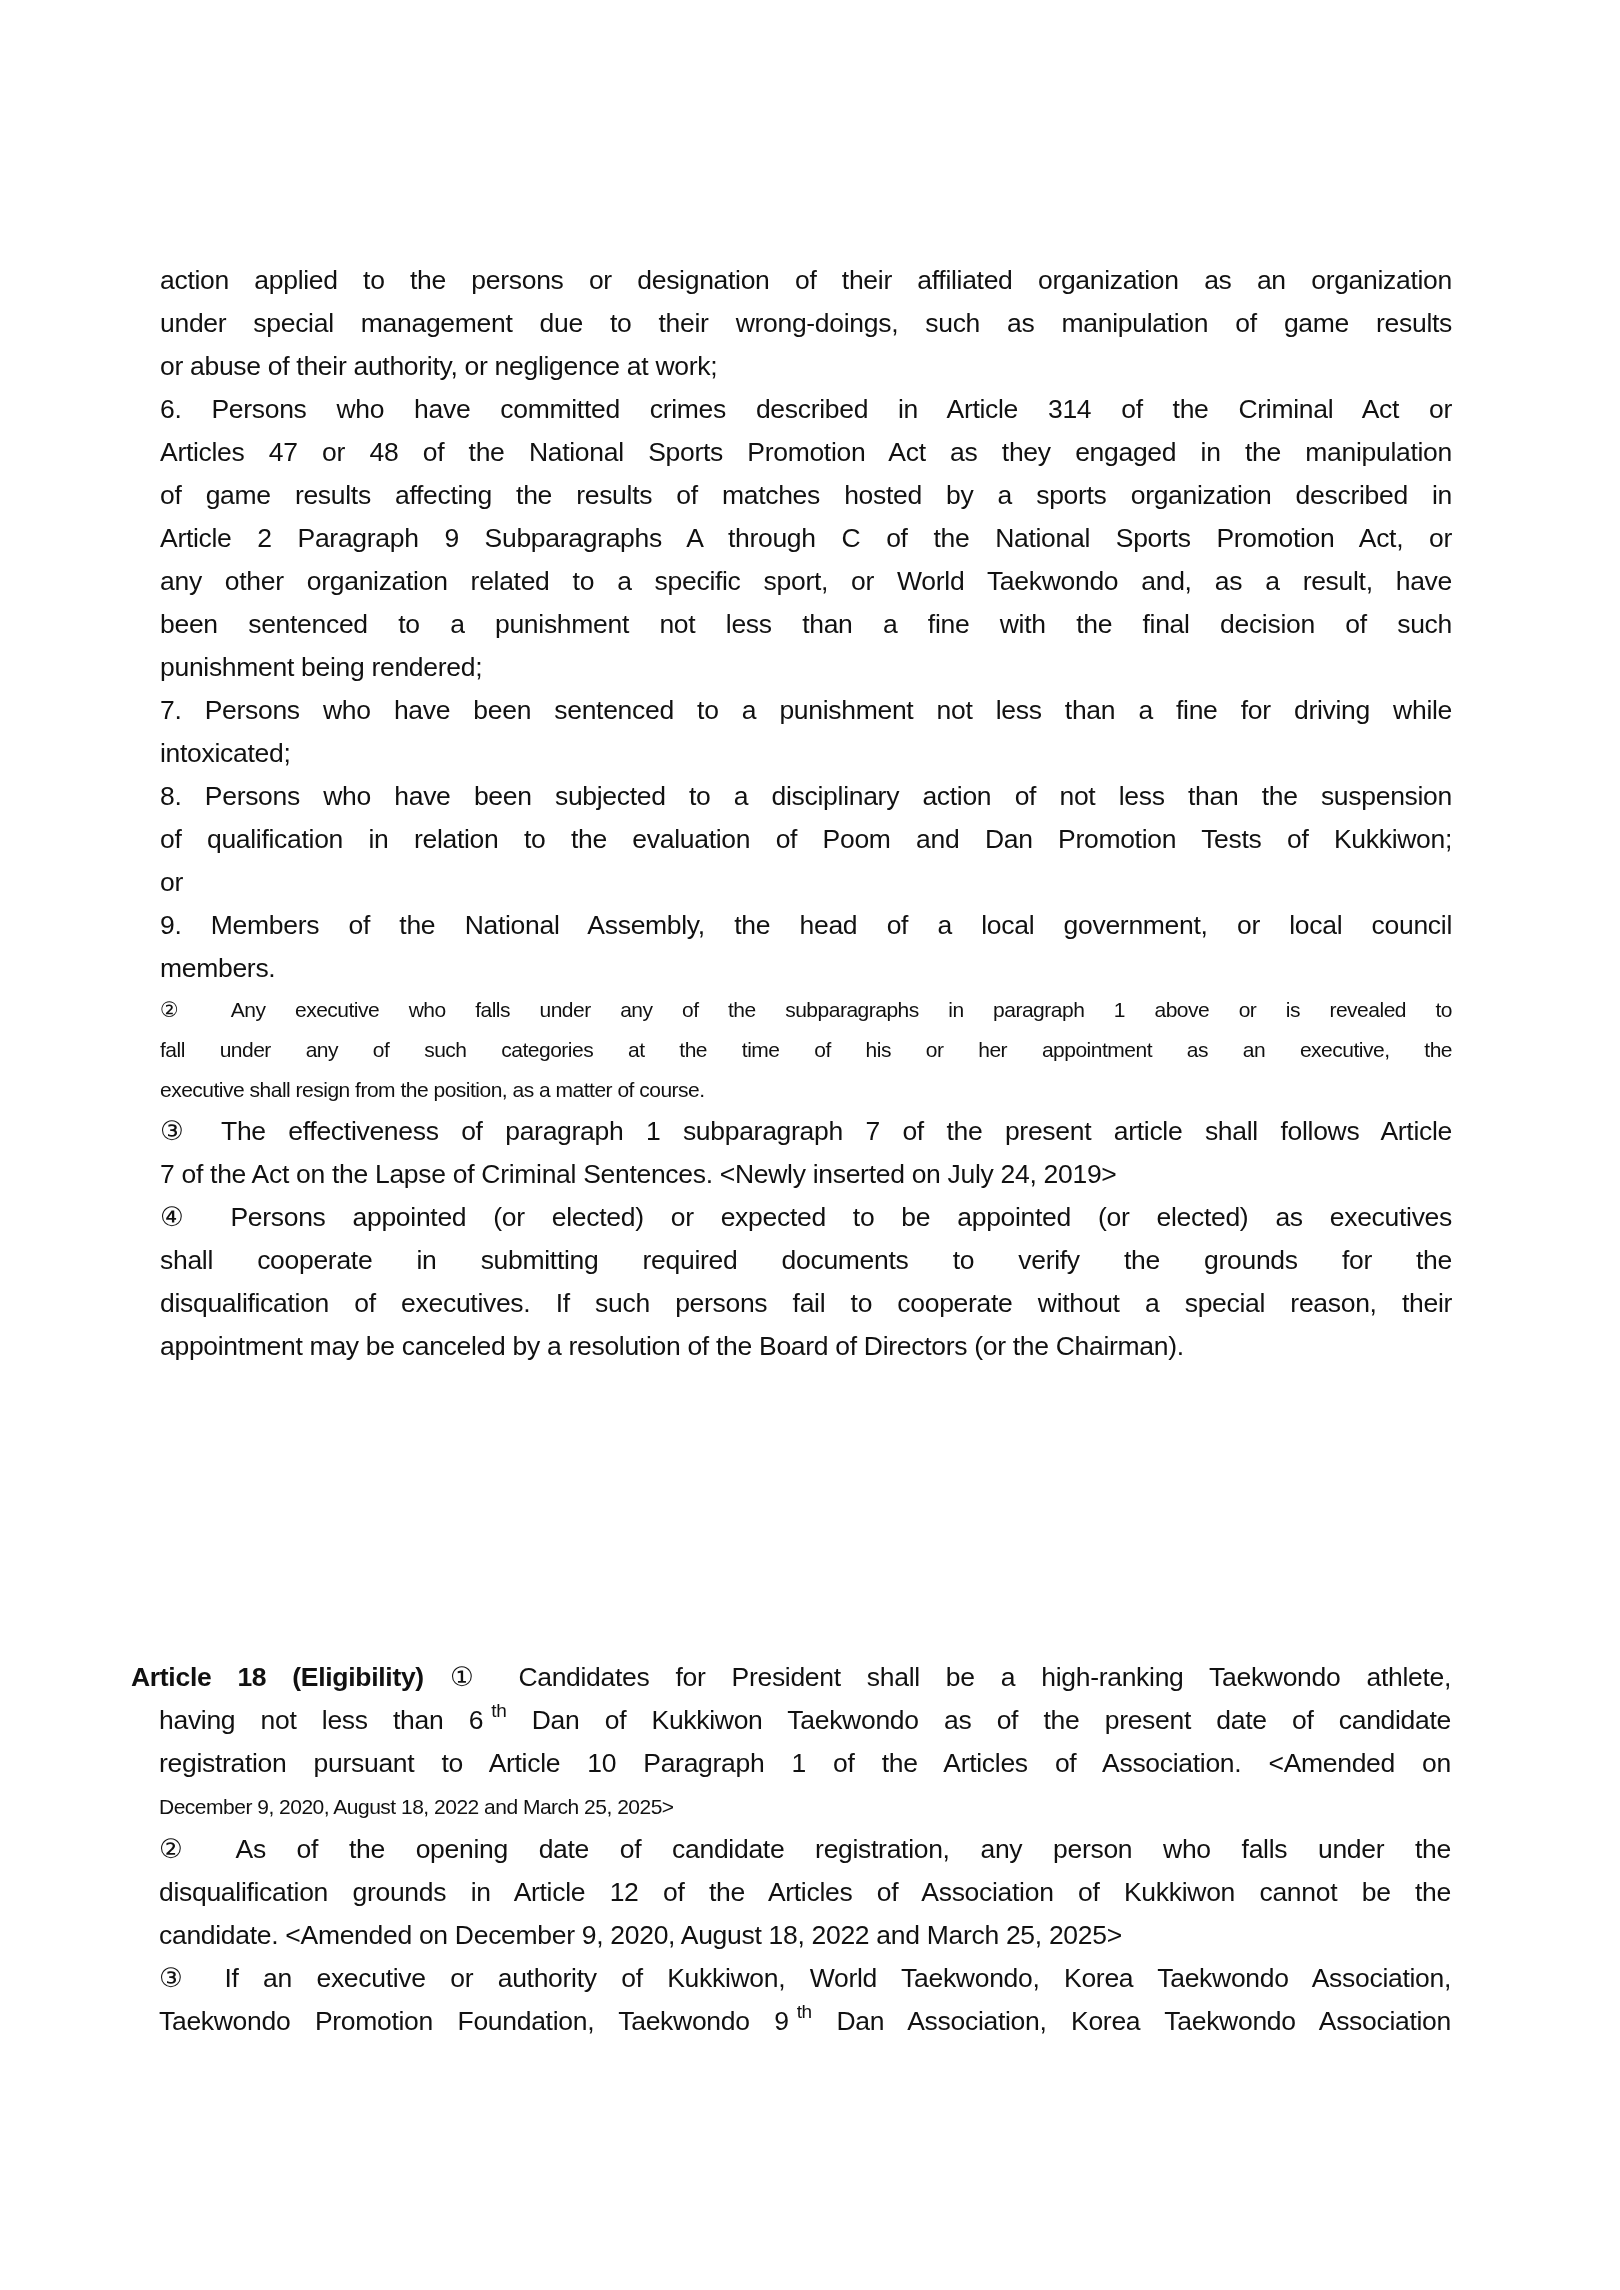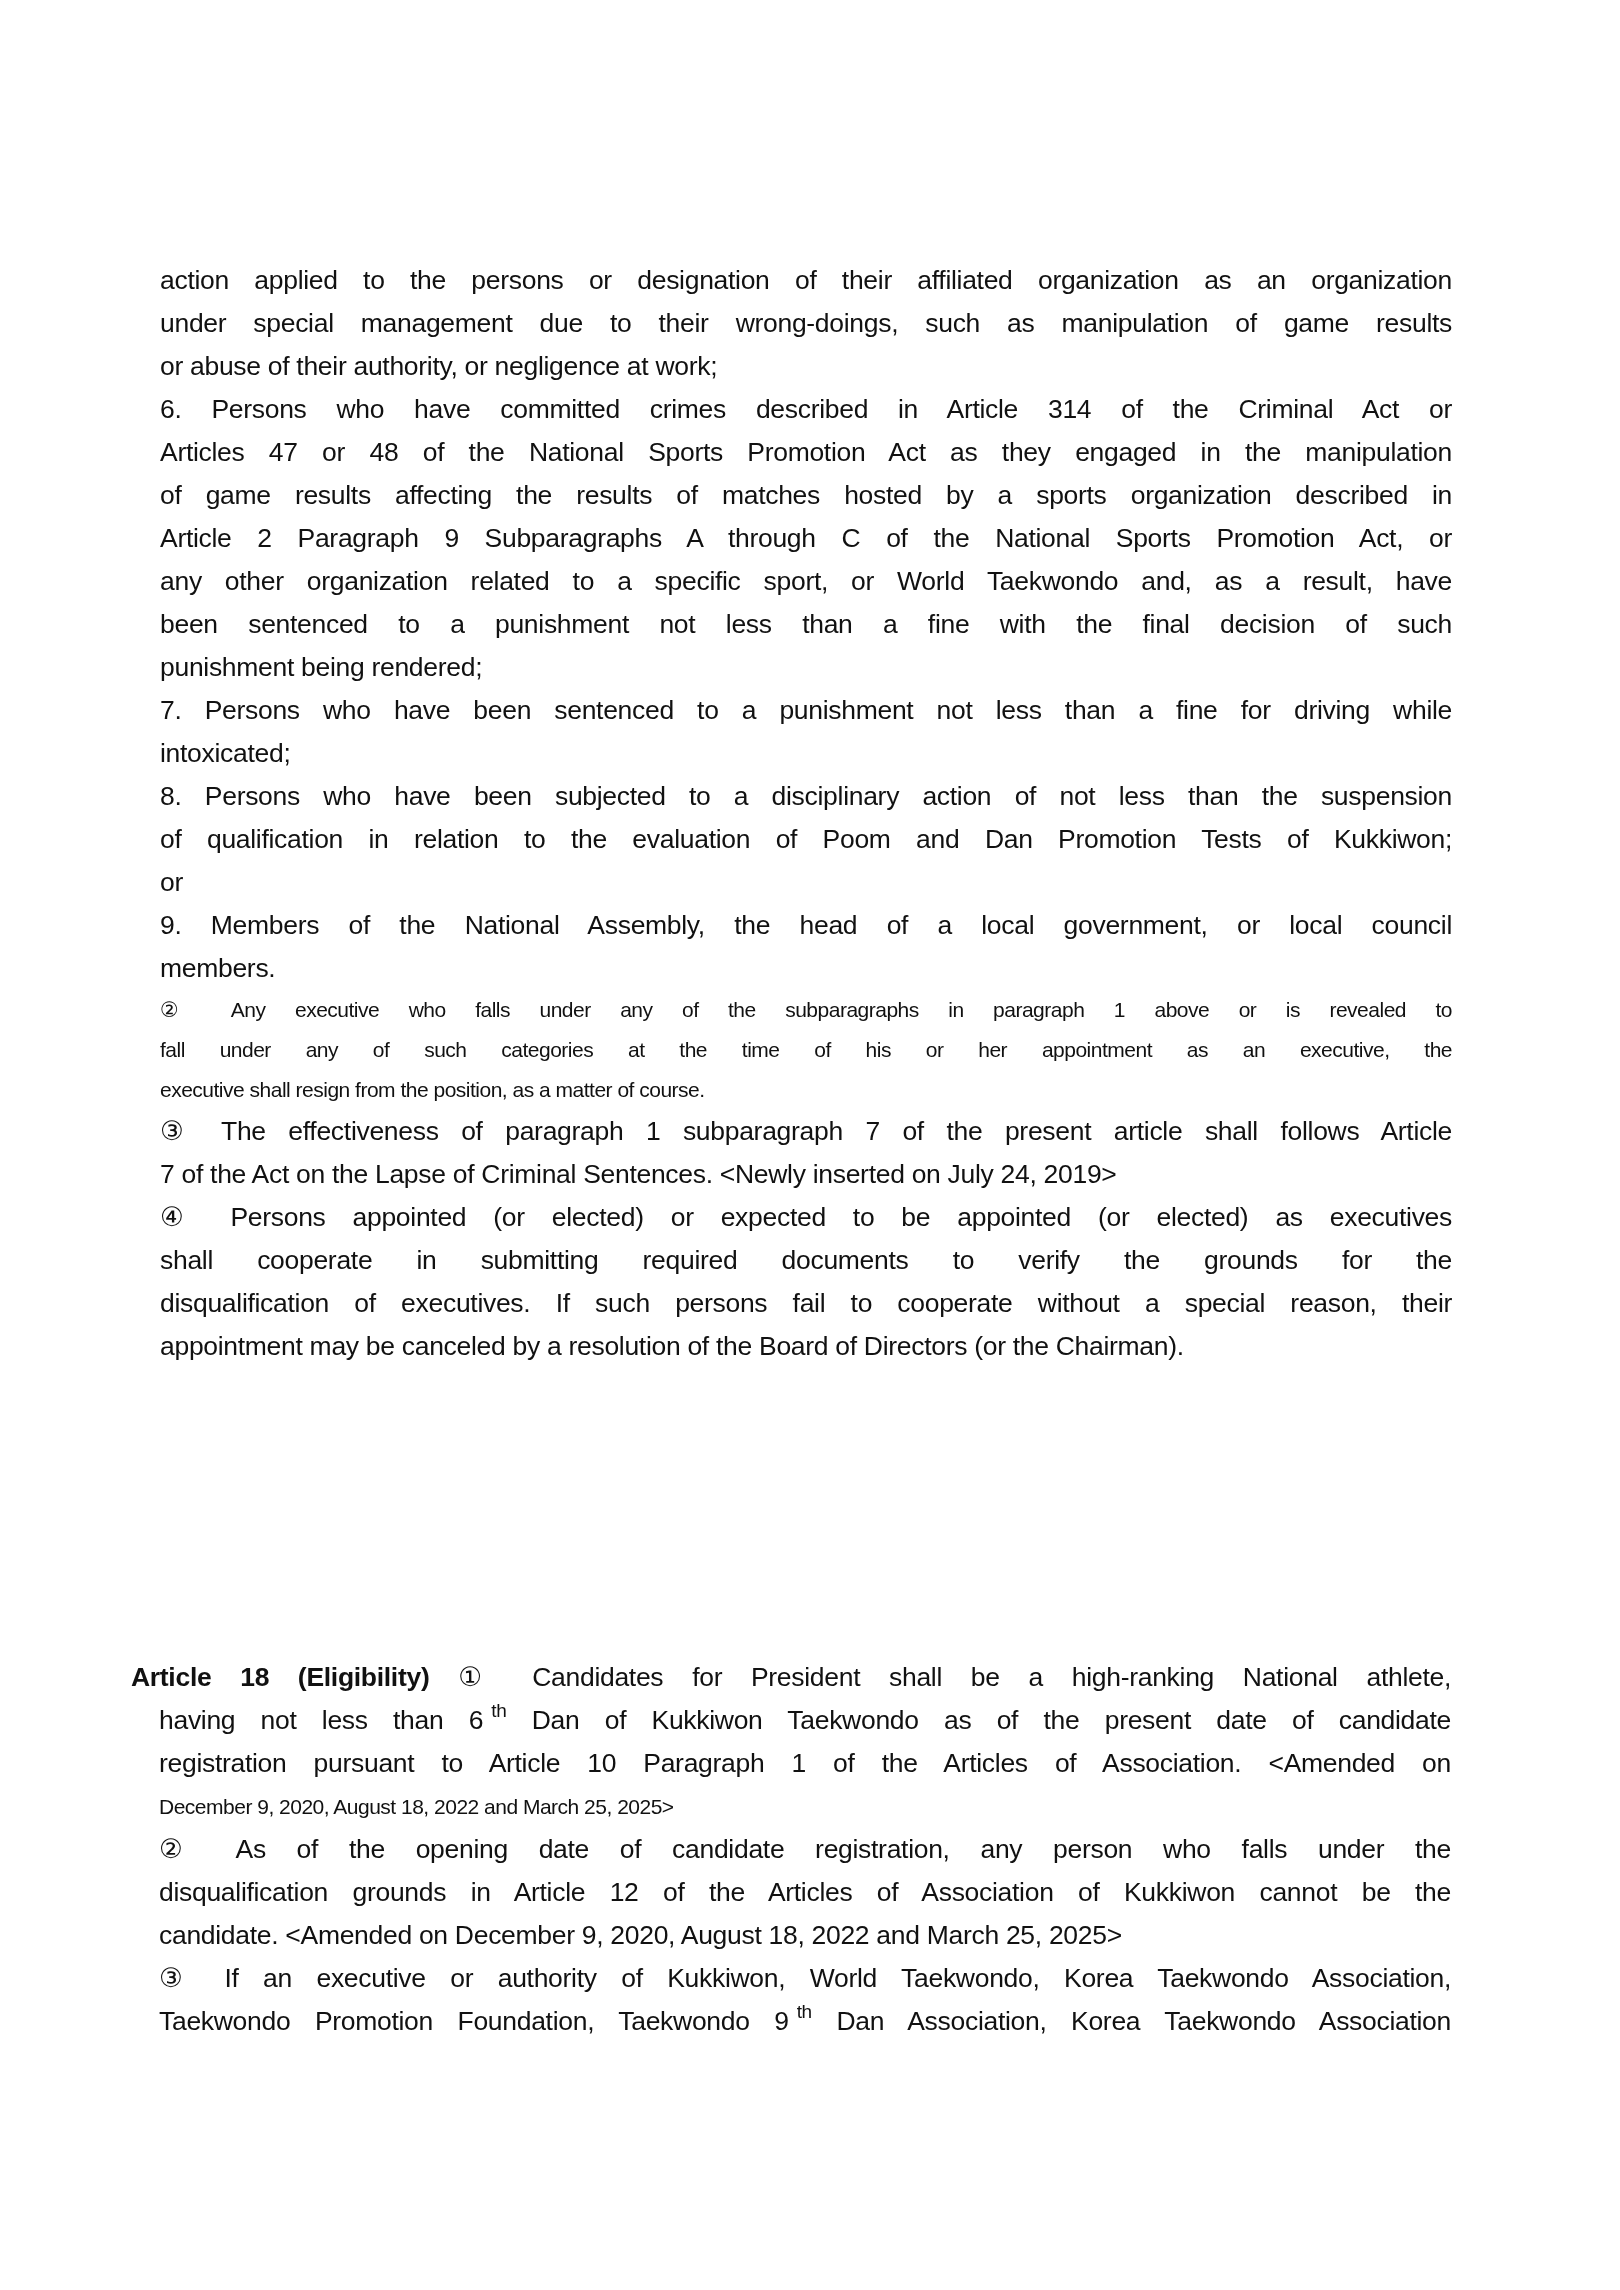--- a/index.html
+++ b/index.html
@@ -55,21 +55,21 @@
 
     <div class="line">④ Persons appointed (or elected) or expected to be appointed (or elected) as executives</div>
     <div class="line">shall cooperate in submitting required documents to verify the grounds for the</div>
     <div class="line">disqualification of executives. If such persons fail to cooperate without a special reason, their</div>
     <div class="line last">appointment may be canceled by a resolution of the Board of Directors (or the Chairman).</div>
   </div>
 
 
 
   <div class="block" style="top:1656px; left:131px; width:1320px;">
-    <div class="line"><b>Article 18 (Eligibility)</b><span> ① Candidates for President shall be a high-ranking  National athlete,</span></div>
+    <div class="line"><b>Article 18 (Eligibility)</b><span> ① Candidates for President shall be a high-ranking  Taekwondo athlete,</span></div>
     <div class="line hang"><span>having not less than 6</span><sup>th</sup><span> Dan of Kukkiwon Taekwondo as of the present date of candidate</span></div>
     <div class="line hang">registration pursuant to Article 10 Paragraph 1 of the Articles of Association.  &lt;Amended on</div>
     <div class="line hang last small">December 9, 2020, August 18, 2022 and March 25, 2025&gt;</div>
 
     <div class="line hang">② As of the opening date of candidate registration, any person who falls under the</div>
     <div class="line hang">disqualification grounds in Article 12 of the Articles of Association of Kukkiwon cannot be the</div>
     <div class="line hang last">candidate.  &lt;Amended on December 9, 2020, August 18, 2022 and March 25, 2025&gt;</div>
 
     <div class="line hang">③ If an executive or authority of Kukkiwon, World Taekwondo, Korea Taekwondo Association,</div>
     <div class="line hang"><span>Taekwondo Promotion Foundation, Taekwondo 9</span><sup>th</sup><span> Dan Association, Korea Taekwondo Association</span></div>

